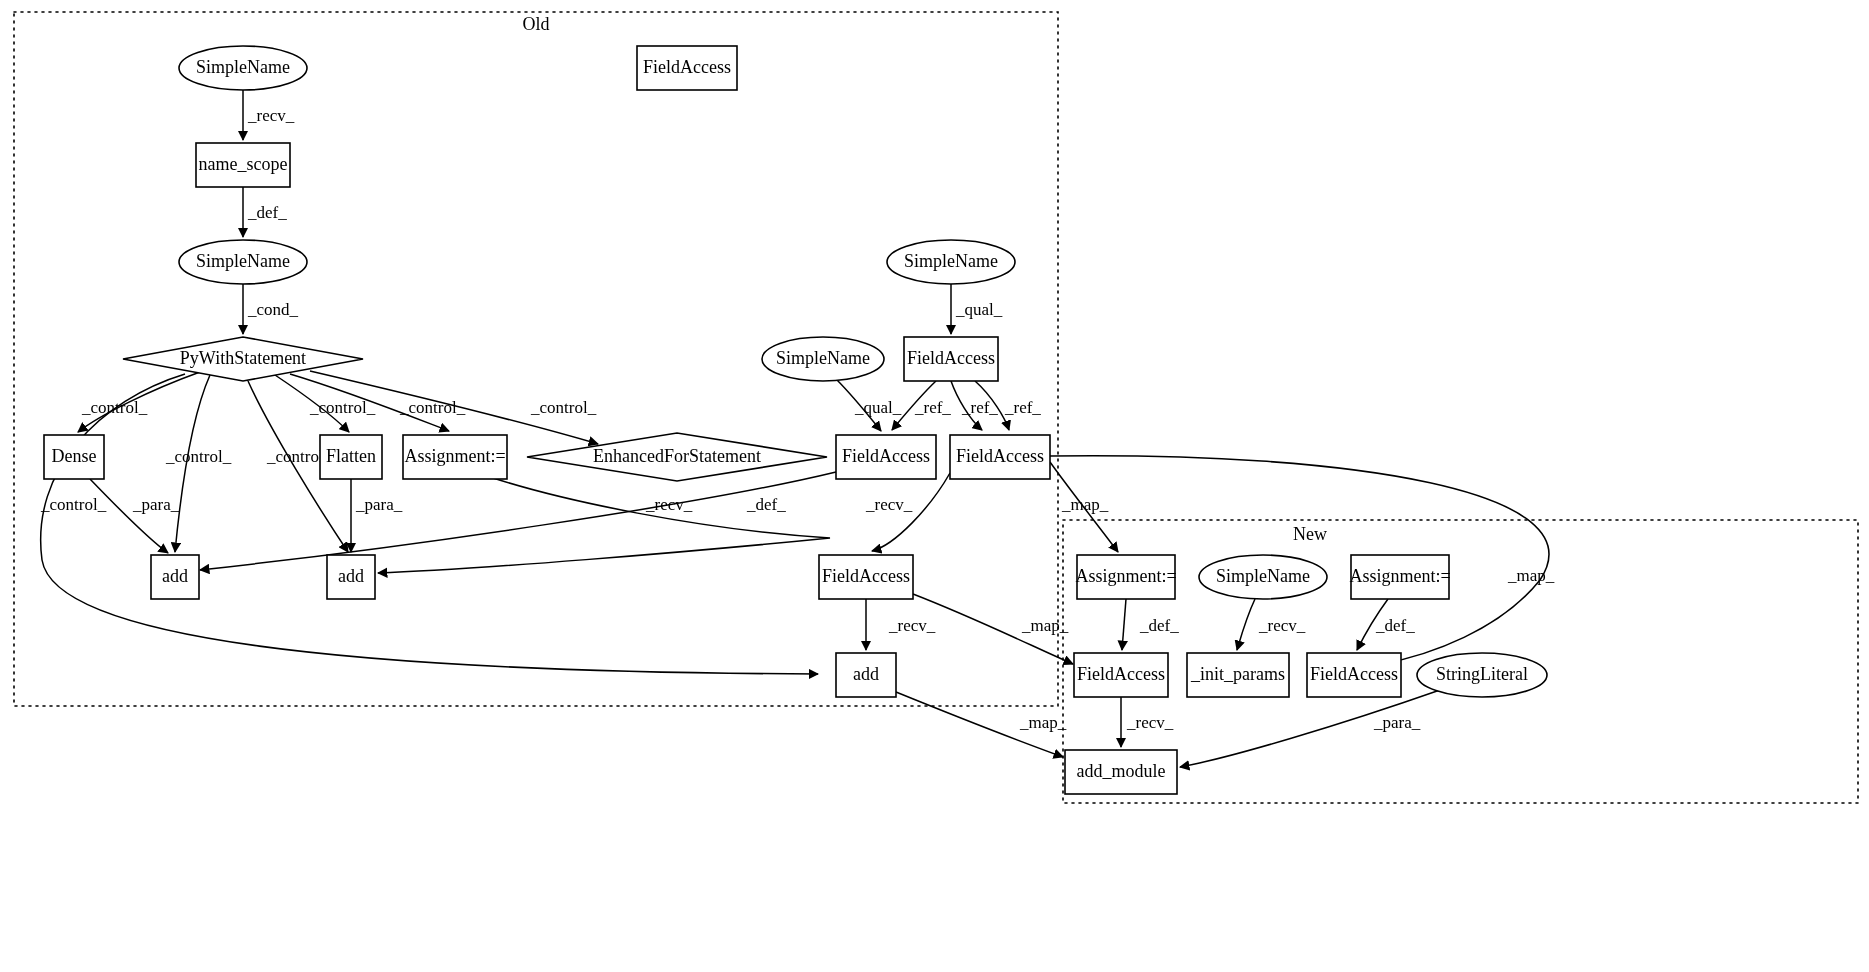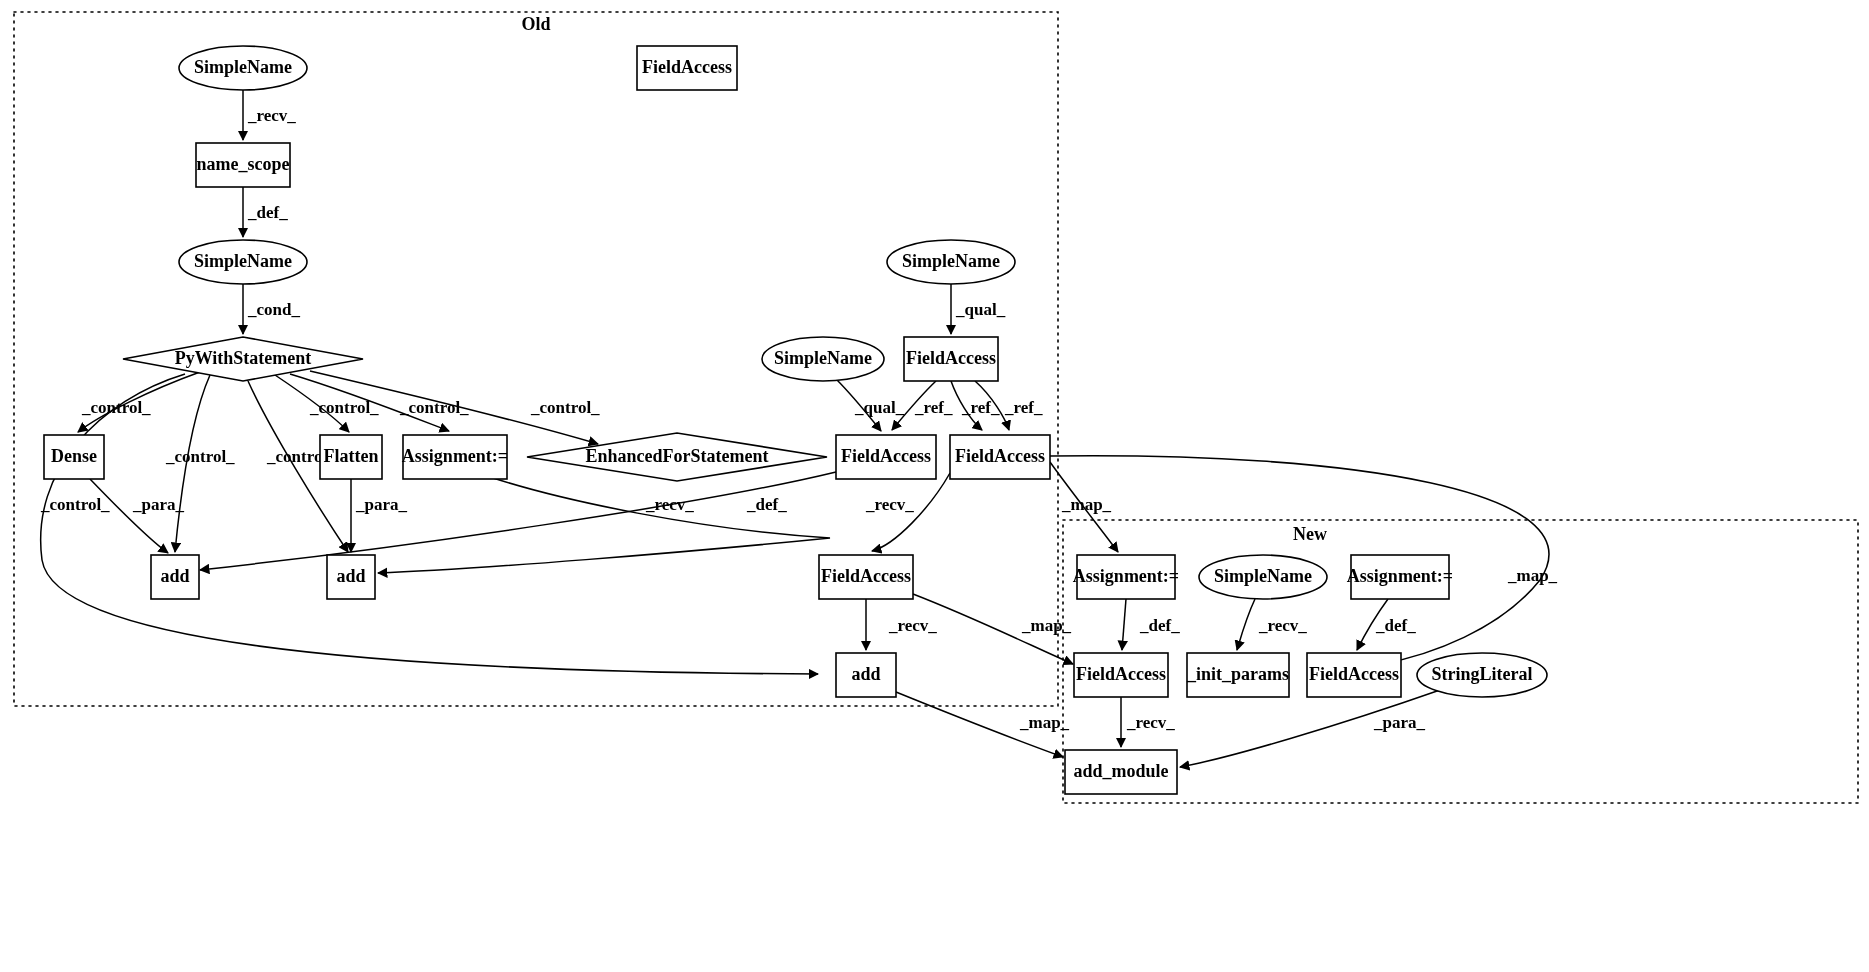--- a/index.html
+++ b/index.html
@@ -1,17 +1,17 @@
 <!DOCTYPE html>
 <html><head>
 <meta charset="utf-8">
 <style>
   html,body{margin:0;padding:0;background:#ffffff;}
   #stage{position:relative;width:1869px;height:972px;background:#ffffff;
-         font-family:"Liberation Serif","DejaVu Serif",serif;font-weight:bold;}
+         font-family:"Liberation Serif","DejaVu Serif",serif;}
   svg{position:absolute;left:0;top:0;width:1869px;height:972px;}
   .node-shape{fill:#ffffff;stroke:#000000;stroke-width:1.6;}
   .node-label{font-family:"Liberation Serif","DejaVu Serif",serif;font-size:18px;
               fill:#000000;text-anchor:middle;dominant-baseline:middle;}
   .edge{fill:none;stroke:#000000;stroke-width:1.5;}
   .edge-label{font-family:"Liberation Serif","DejaVu Serif",serif;font-size:17px;
               fill:#000000;text-anchor:start;dominant-baseline:middle;}
   .cluster-box{fill:none;stroke:#000000;stroke-width:1.6;stroke-dasharray:2 5;stroke-linecap:round;}
   .cluster-label{font-family:"Liberation Serif","DejaVu Serif",serif;font-size:18px;
                  fill:#000000;text-anchor:middle;dominant-baseline:middle;}

